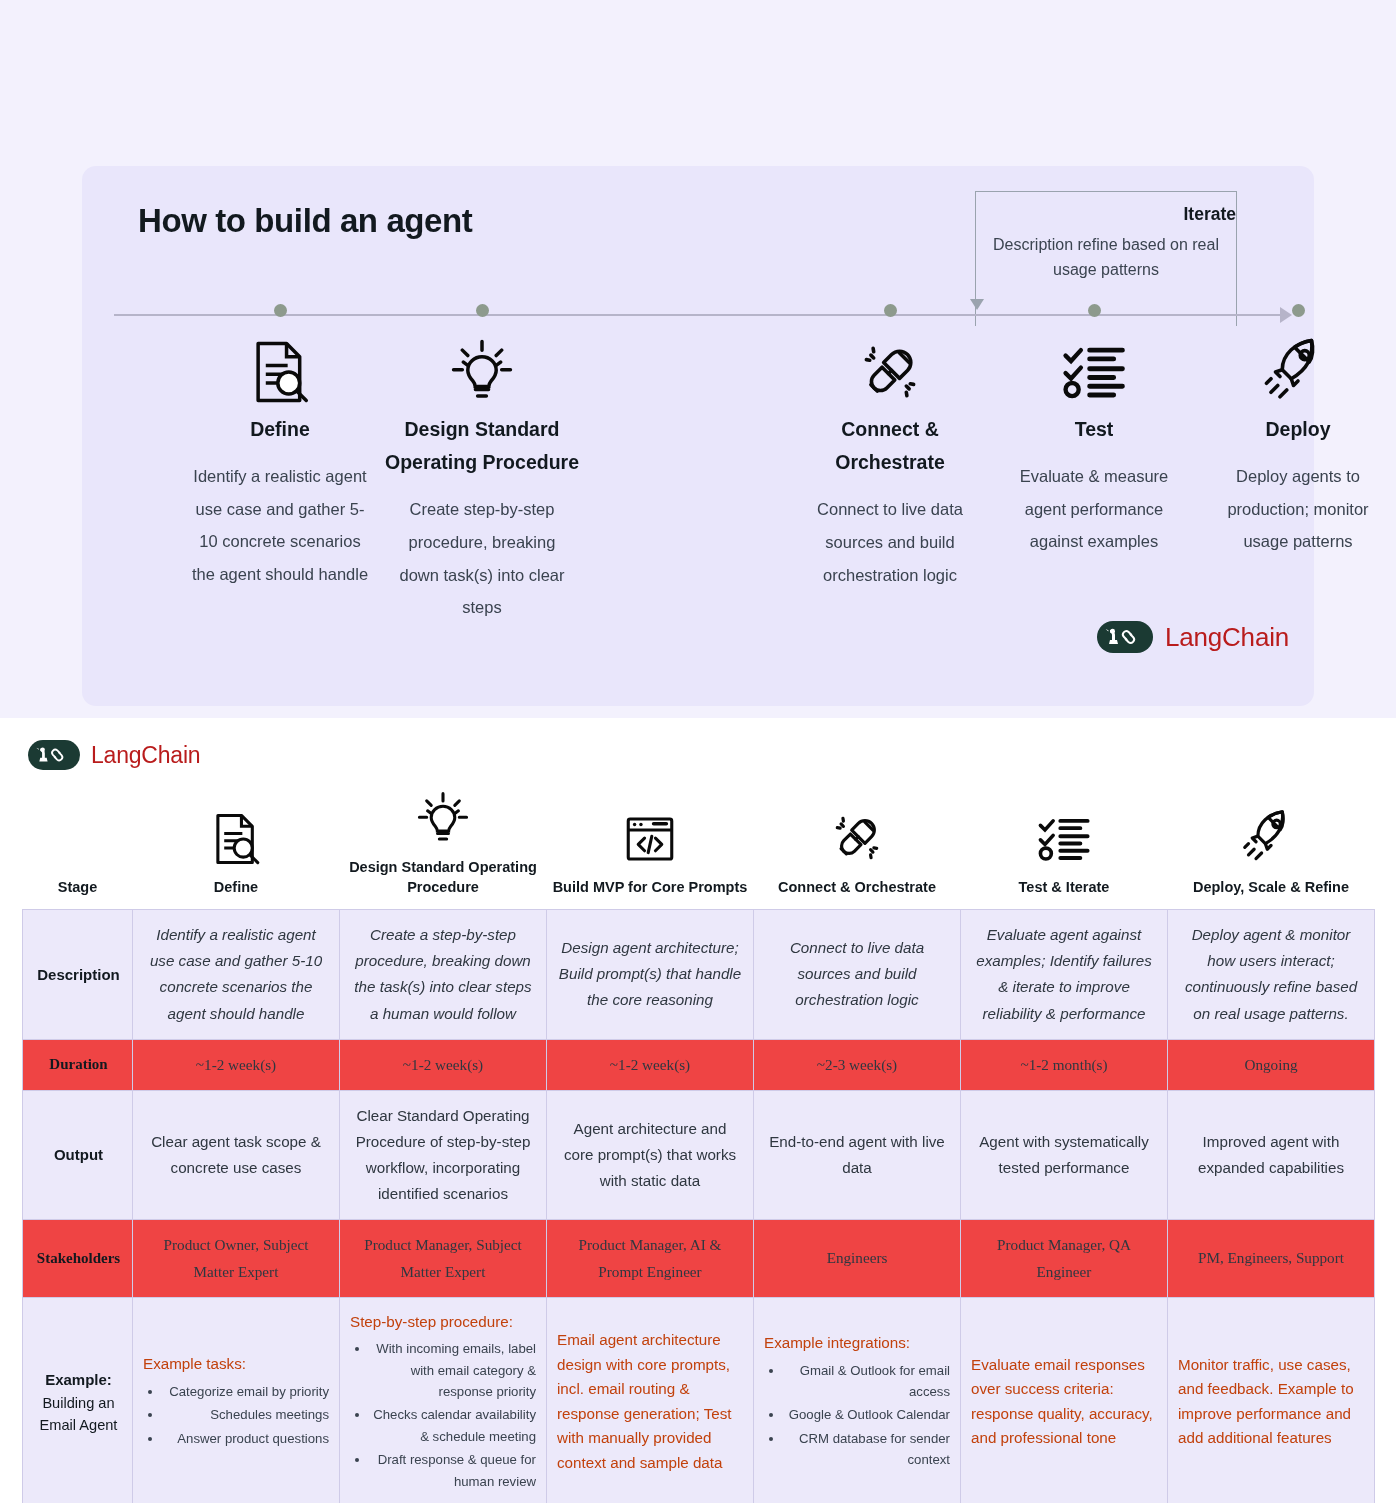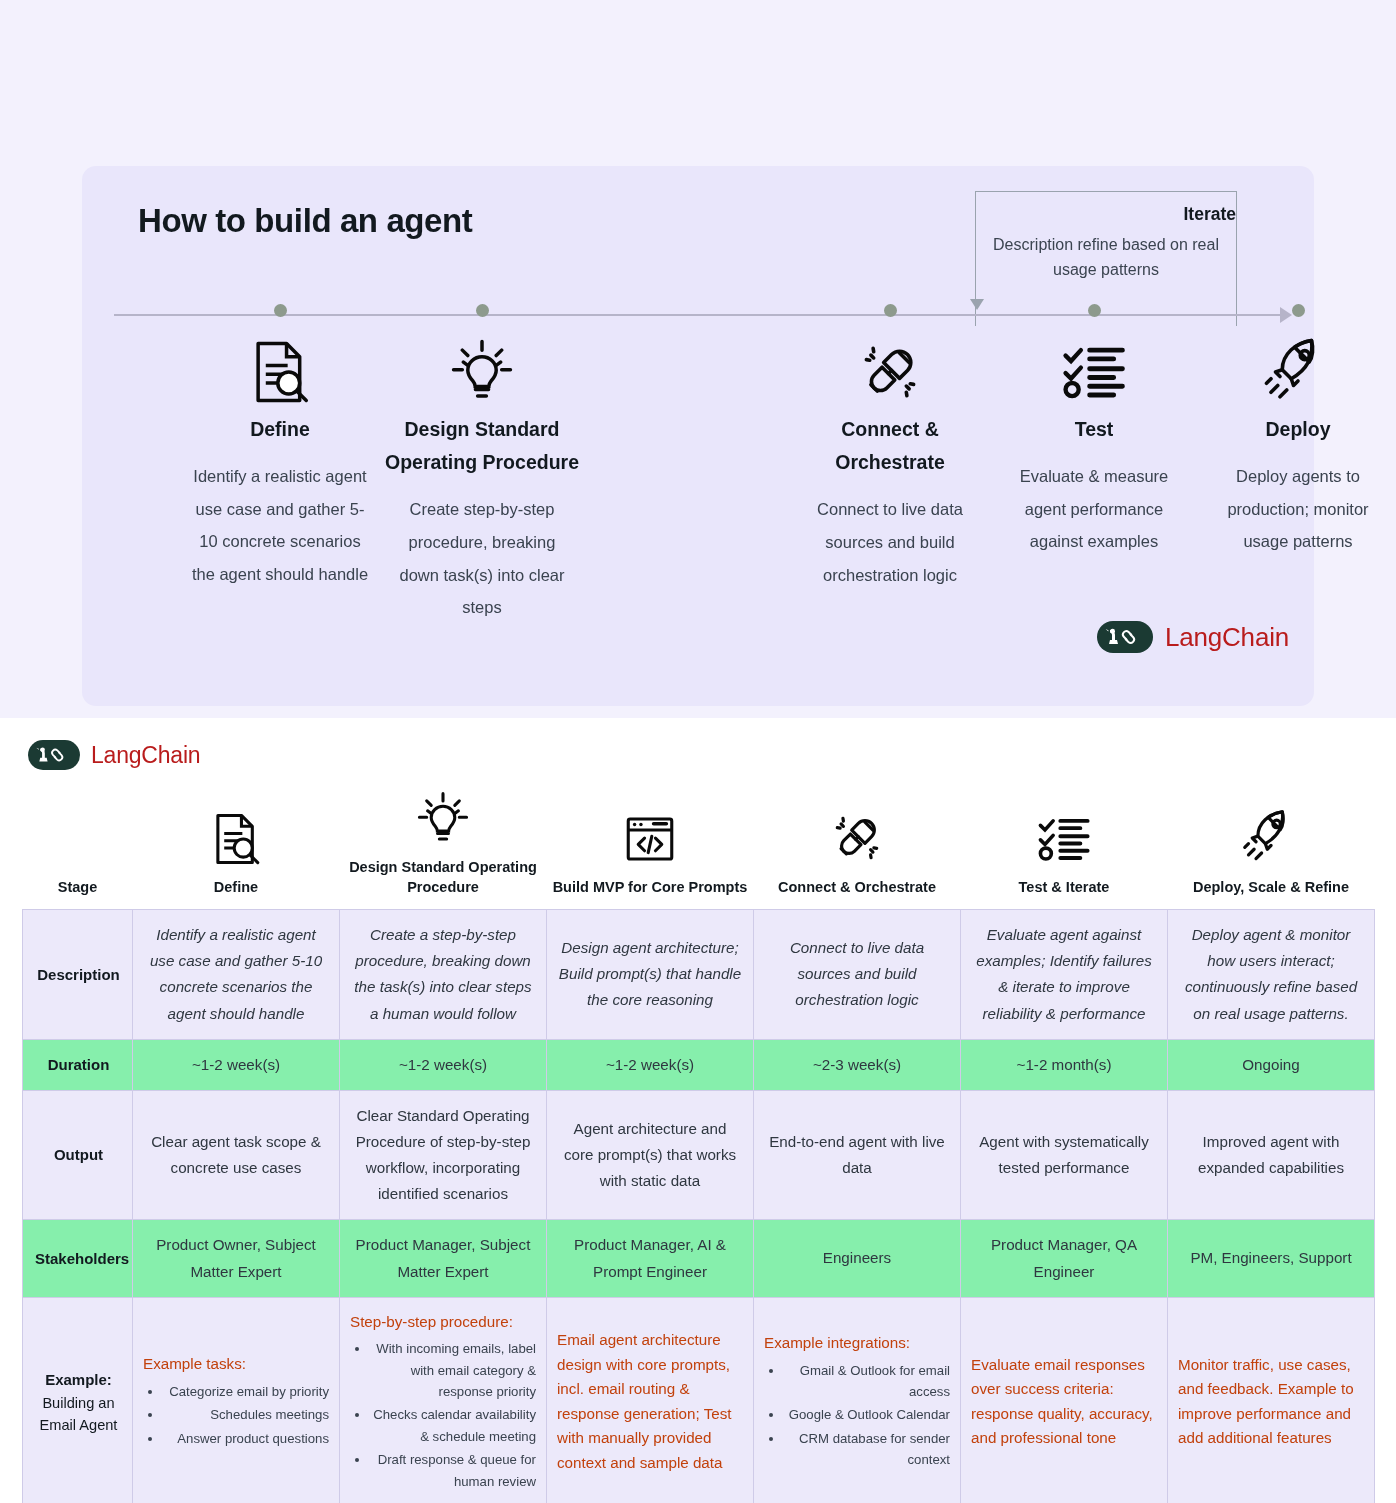--- a/index.html
+++ b/index.html
@@ -126,21 +126,21 @@
     vertical-align: middle;
     font-size: 15.2px;
     color: #2f3740;
     line-height: 1.72;
   }
   tbody tr td.rowlab {
     text-align: center; font-weight: bold; color: #12191f;
     padding-left: 12px; font-size: 15px;
   }
   tr.shade td { background: #ece9fa; }
-  tr.light td { background: #86efac; }
+  tr.light td { background: #ef4444; font-family: Liberation Serif, serif; }
   td.italic { font-style: italic; }
 
   .lab-sub { font-weight: normal; font-size: 14.6px; line-height: 1.5; }
 
   .cell-left { text-align: left !important; }
   .cell-lead { font-size: 15.2px; color: #c2410c; line-height: 1.62; }
   ul.bul { margin: 4px 0 0 0; padding-left: 20px; }
   ul.bul li {
     font-size: 13.2px; color: #3a434f; line-height: 1.62; text-align: right;
     margin-bottom: 2px;

